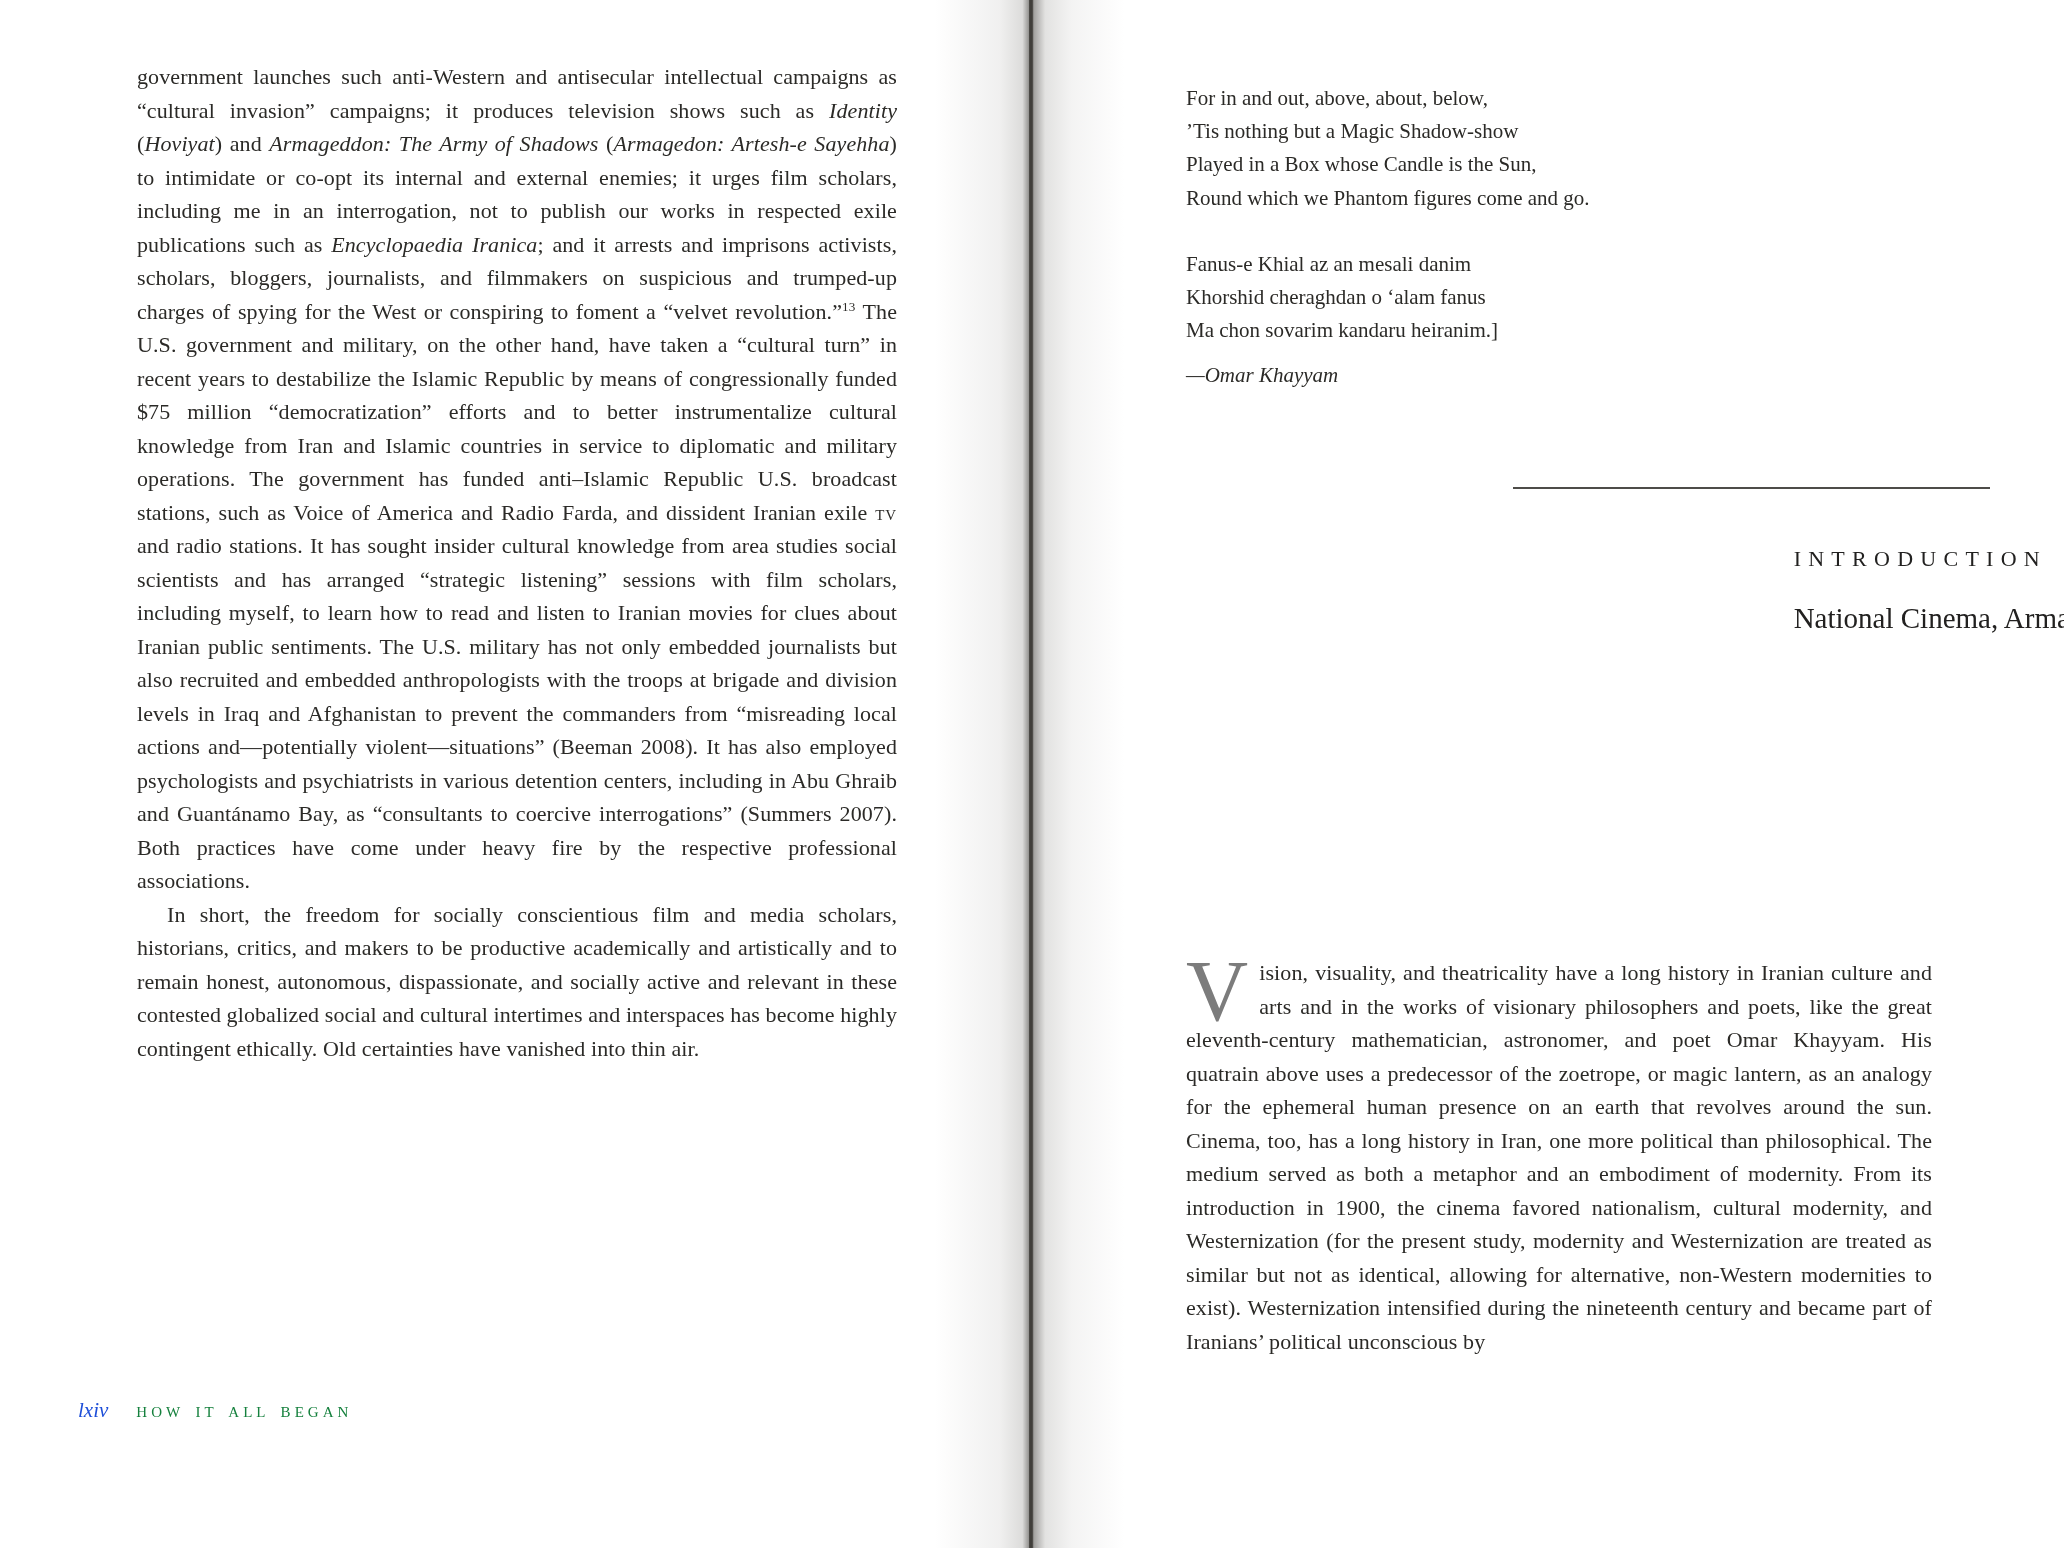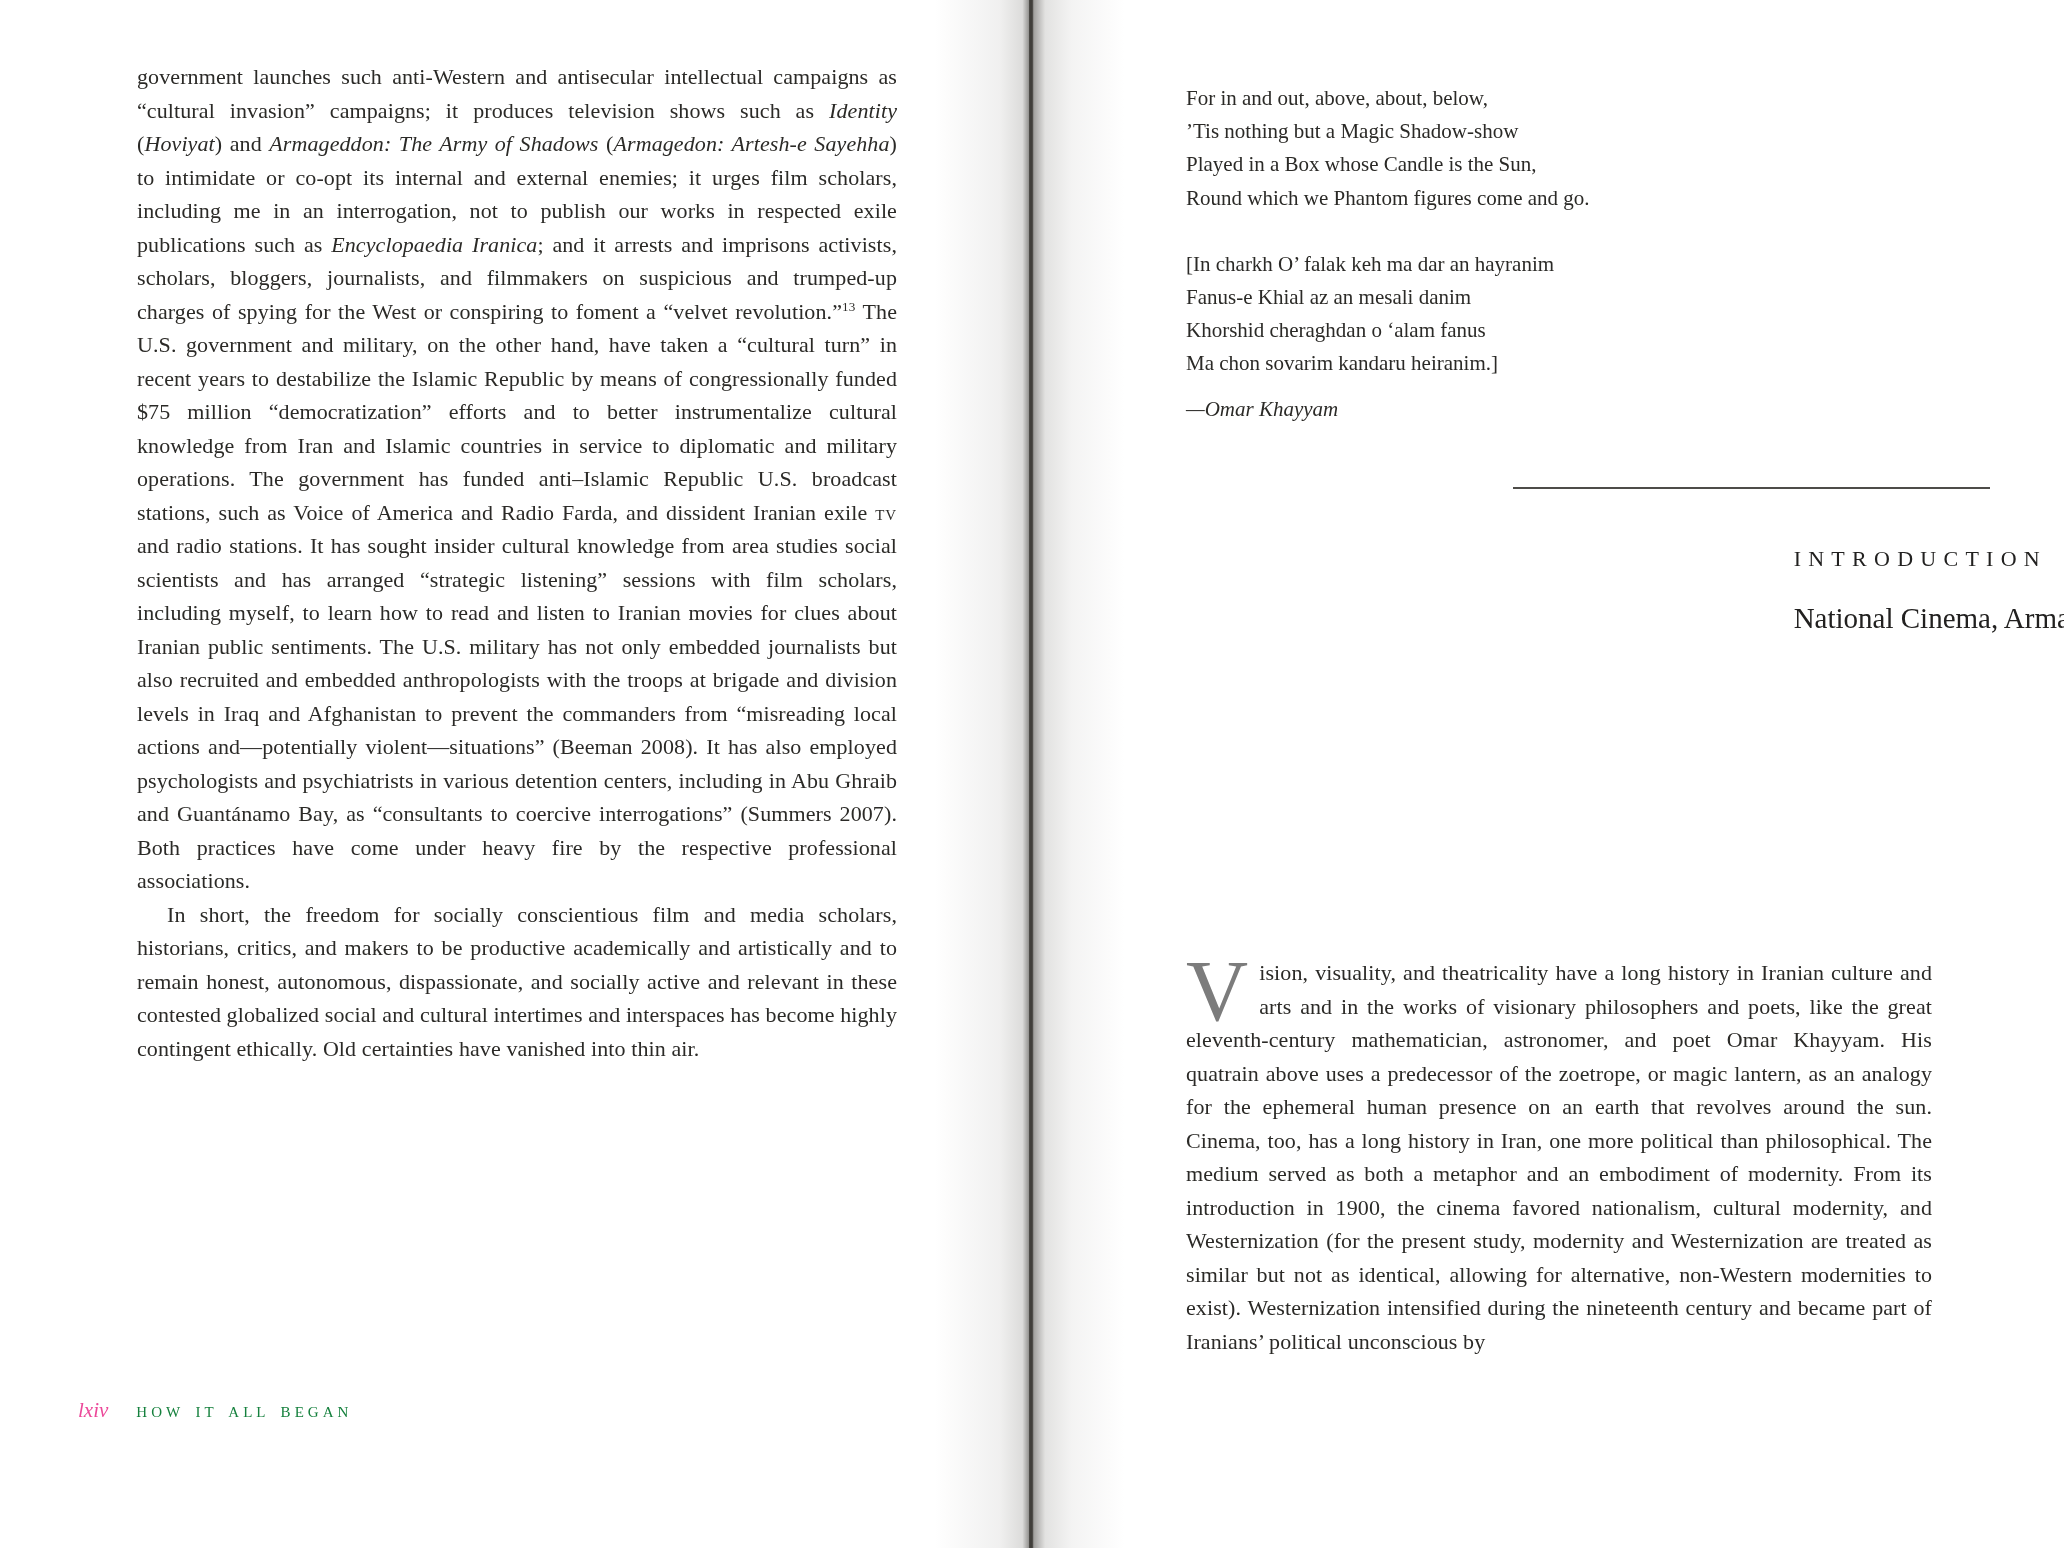--- a/index.html
+++ b/index.html
@@ -61,21 +61,21 @@
   }
 
   
   .folio-line {
     position: absolute; left: 78px; top: 1398px;
     white-space: nowrap;
   }
   .folio {
     font-style: italic;
     font-size: 21px;
-    color: #ec4899;
+    color: #1d4ed8;
   }
   .running-head {
     margin-left: 24px;
     font-size: 15px;
     letter-spacing: 0.27em;
     word-spacing: 0.25em;
     color: #15803d;
   }
 
   
@@ -128,21 +128,20 @@
 
   <section class="page page-right">
     <div class="epigraph">
       <div class="stanza stanza-english">
           <div class="line">For in and out, above, about, below,</div>
           <div class="line">’Tis nothing but a Magic Shadow-show</div>
           <div class="line">Played in a Box whose Candle is the Sun,</div>
           <div class="line">Round which we Phantom figures come and go.</div>
         </div>
       <div class="stanza stanza-translit">
-          <div class="line">[In charkh O’ falak keh ma dar an hayranim</div>
           <div class="line">Fanus-e Khial az an mesali danim</div>
           <div class="line">Khorshid cheraghdan o ‘alam fanus</div>
           <div class="line">Ma chon sovarim kandaru heiranim.]</div>
         </div>
       <div class="attribution">—Omar Khayyam</div>
     </div>
 
     <div class="chapter-rule"></div>
 
     <div class="chapter-heading">

